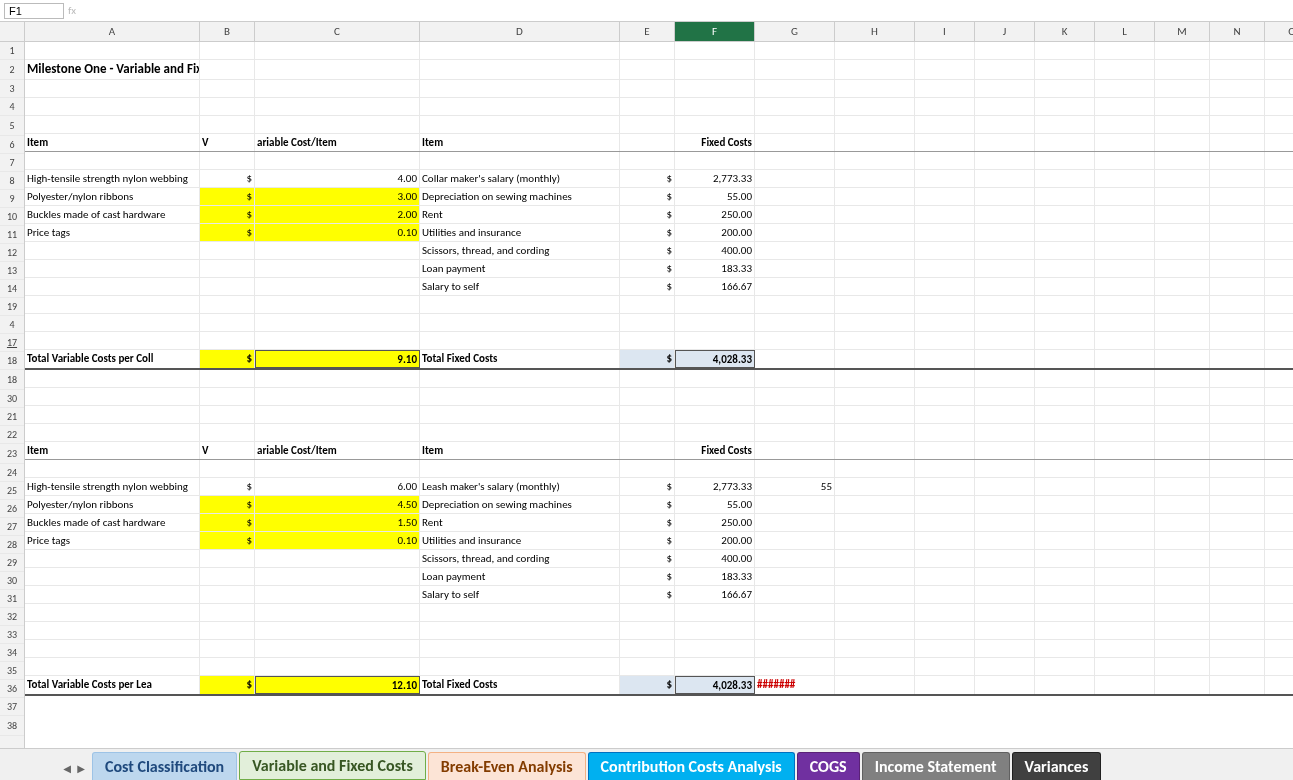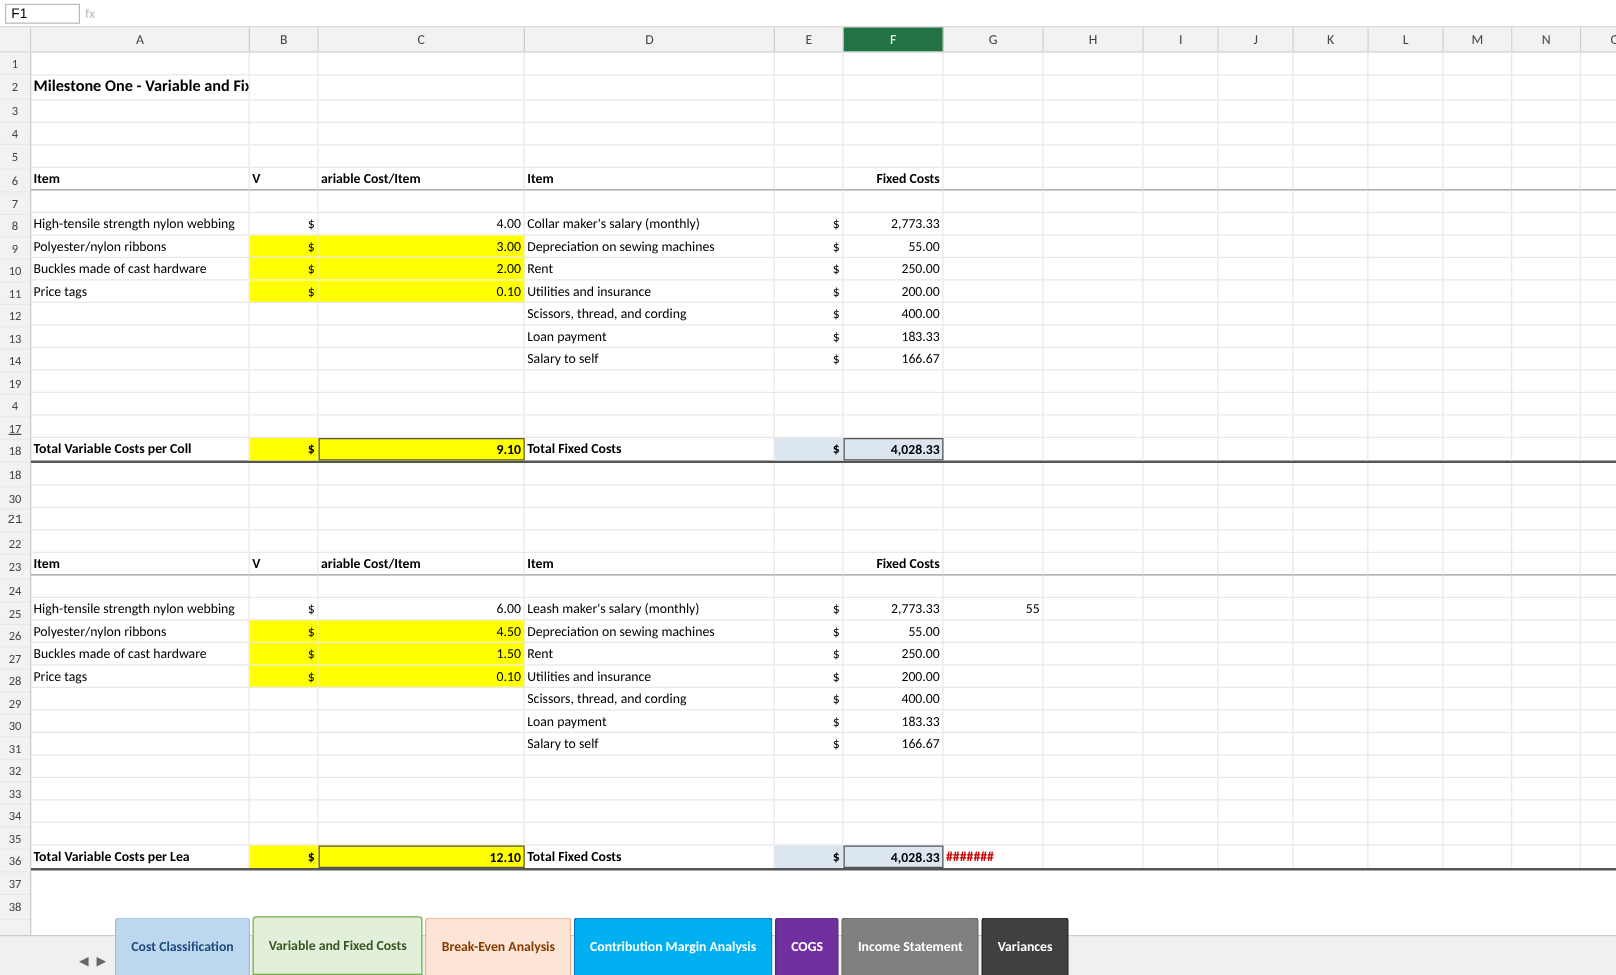--- a/index.html
+++ b/index.html
@@ -35,21 +35,21 @@
     .row-numbers { display: flex; flex-direction: column; width: 25px; min-width: 25px; background: #f2f2f2; border-right: 1px solid #ccc; }
     .row-num { height: 18px; min-height: 18px; line-height: 18px; text-align: center; font-size: 10px; color: #444; border-bottom: 1px solid #e8e8e8; }
 
     
     .grid { flex: 1; overflow: auto; }
     .grid-row { display: flex; height: 18px; min-height: 18px; border-bottom: 1px solid #e8e8e8; }
     .cell { overflow: hidden; white-space: nowrap; padding: 0 2px; line-height: 18px; border-right: 1px solid #e8e8e8; font-size: 11px; }
 
     
     .tabs-bar { display: flex; height: 32px; background: #f0f0f0; border-top: 1px solid #ccc; align-items: flex-end; padding-left: 60px; }
-    .tab { padding: 16px 12px; font-size: 11px; border: 1px solid #bbb; border-bottom: none; cursor: pointer; margin-right: 2px; border-radius: 3px 3px 0 0; background: #e0e0e0; color: #333; }
+    .tab { padding: 4px 12px; font-size: 16px; border: 1px solid #bbb; border-bottom: none; cursor: pointer; margin-right: 2px; border-radius: 3px 3px 0 0; background: #e0e0e0; color: #333; }
     .tab.active { background: #fff; border-bottom: 1px solid #fff; font-weight: bold; }
     .tab.blue { background: #bdd7ee; color: #1f497d; font-weight: bold; border-color: #9dc3e6; }
     .tab.green { background: #e2efda; color: #375623; font-weight: bold; border-color: #70ad47; }
     .tab.orange { background: #fce4d6; color: #833c00; font-weight: bold; border-color: #f4b183; }
     .tab.teal { background: #00b0f0; color: #fff; font-weight: bold; border-color: #0070c0; }
     .tab.purple { background: #7030a0; color: #fff; font-weight: bold; border-color: #5a2177; }
     .tab.gray2 { background: #808080; color: #fff; font-weight: bold; border-color: #606060; }
     .tab.dark { background: #404040; color: #fff; font-weight: bold; border-color: #202020; }
 
     
@@ -110,21 +110,21 @@
         <div class="row-num" style="height: 18px; min-height: 18px; line-height: 18px;">11</div>
         <div class="row-num" style="height: 18px; min-height: 18px; line-height: 18px;">12</div>
         <div class="row-num" style="height: 18px; min-height: 18px; line-height: 18px;">13</div>
         <div class="row-num" style="height: 18px; min-height: 18px; line-height: 18px;">14</div>
         <div class="row-num" style="height: 18px; min-height: 18px; line-height: 18px;">19</div>
         <div class="row-num" style="height: 18px; min-height: 18px; line-height: 18px;">4</div>
         <div class="row-num" style="height: 18px; min-height: 18px; line-height: 18px; text-decoration: underline;">17</div>
         <div class="row-num" style="height: 18px; min-height: 18px; line-height: 18px;">18</div>
         <div class="row-num" style="height: 20px; min-height: 20px; line-height: 20px;">18</div>
         <div class="row-num" style="height: 18px; min-height: 18px; line-height: 18px;">30</div>
-        <div class="row-num" style="height: 18px; min-height: 18px; line-height: 18px; font-family: Liberation Mono, monospace;">21</div>
+        <div class="row-num" style="height: 18px; min-height: 18px; line-height: 18px;">21</div>
         <div class="row-num" style="height: 18px; min-height: 18px; line-height: 18px;">22</div>
         <div class="row-num" style="height: 20px; min-height: 20px; line-height: 20px;">23</div>
         <div class="row-num" style="height: 18px; min-height: 18px; line-height: 18px;">24</div>
         <div class="row-num" style="height: 18px; min-height: 18px; line-height: 18px;">25</div>
         <div class="row-num" style="height: 18px; min-height: 18px; line-height: 18px;">26</div>
         <div class="row-num" style="height: 18px; min-height: 18px; line-height: 18px;">27</div>
         <div class="row-num" style="height: 18px; min-height: 18px; line-height: 18px;">28</div>
         <div class="row-num" style="height: 18px; min-height: 18px; line-height: 18px;">29</div>
         <div class="row-num" style="height: 18px; min-height: 18px; line-height: 18px;">30</div>
         <div class="row-num" style="height: 18px; min-height: 18px; line-height: 18px;">31</div>
@@ -753,19 +753,19 @@
   </div>
 
   <div class="tabs-bar">
     <div class="tab-nav">
       <div class="tab-arrow">◀</div>
       <div class="tab-arrow">▶</div>
     </div>
     <div class="tab blue">Cost Classification</div>
     <div class="tab green active">Variable and Fixed Costs</div>
     <div class="tab orange">Break-Even Analysis</div>
-    <div class="tab teal">Contribution Margin Analysis</div>
+    <div class="tab teal">Contribution Costs Analysis</div>
     <div class="tab purple">COGS</div>
     <div class="tab gray2">Income Statement</div>
     <div class="tab dark">Variances</div>
   </div>
 
 </div>
 
 </body></html>

